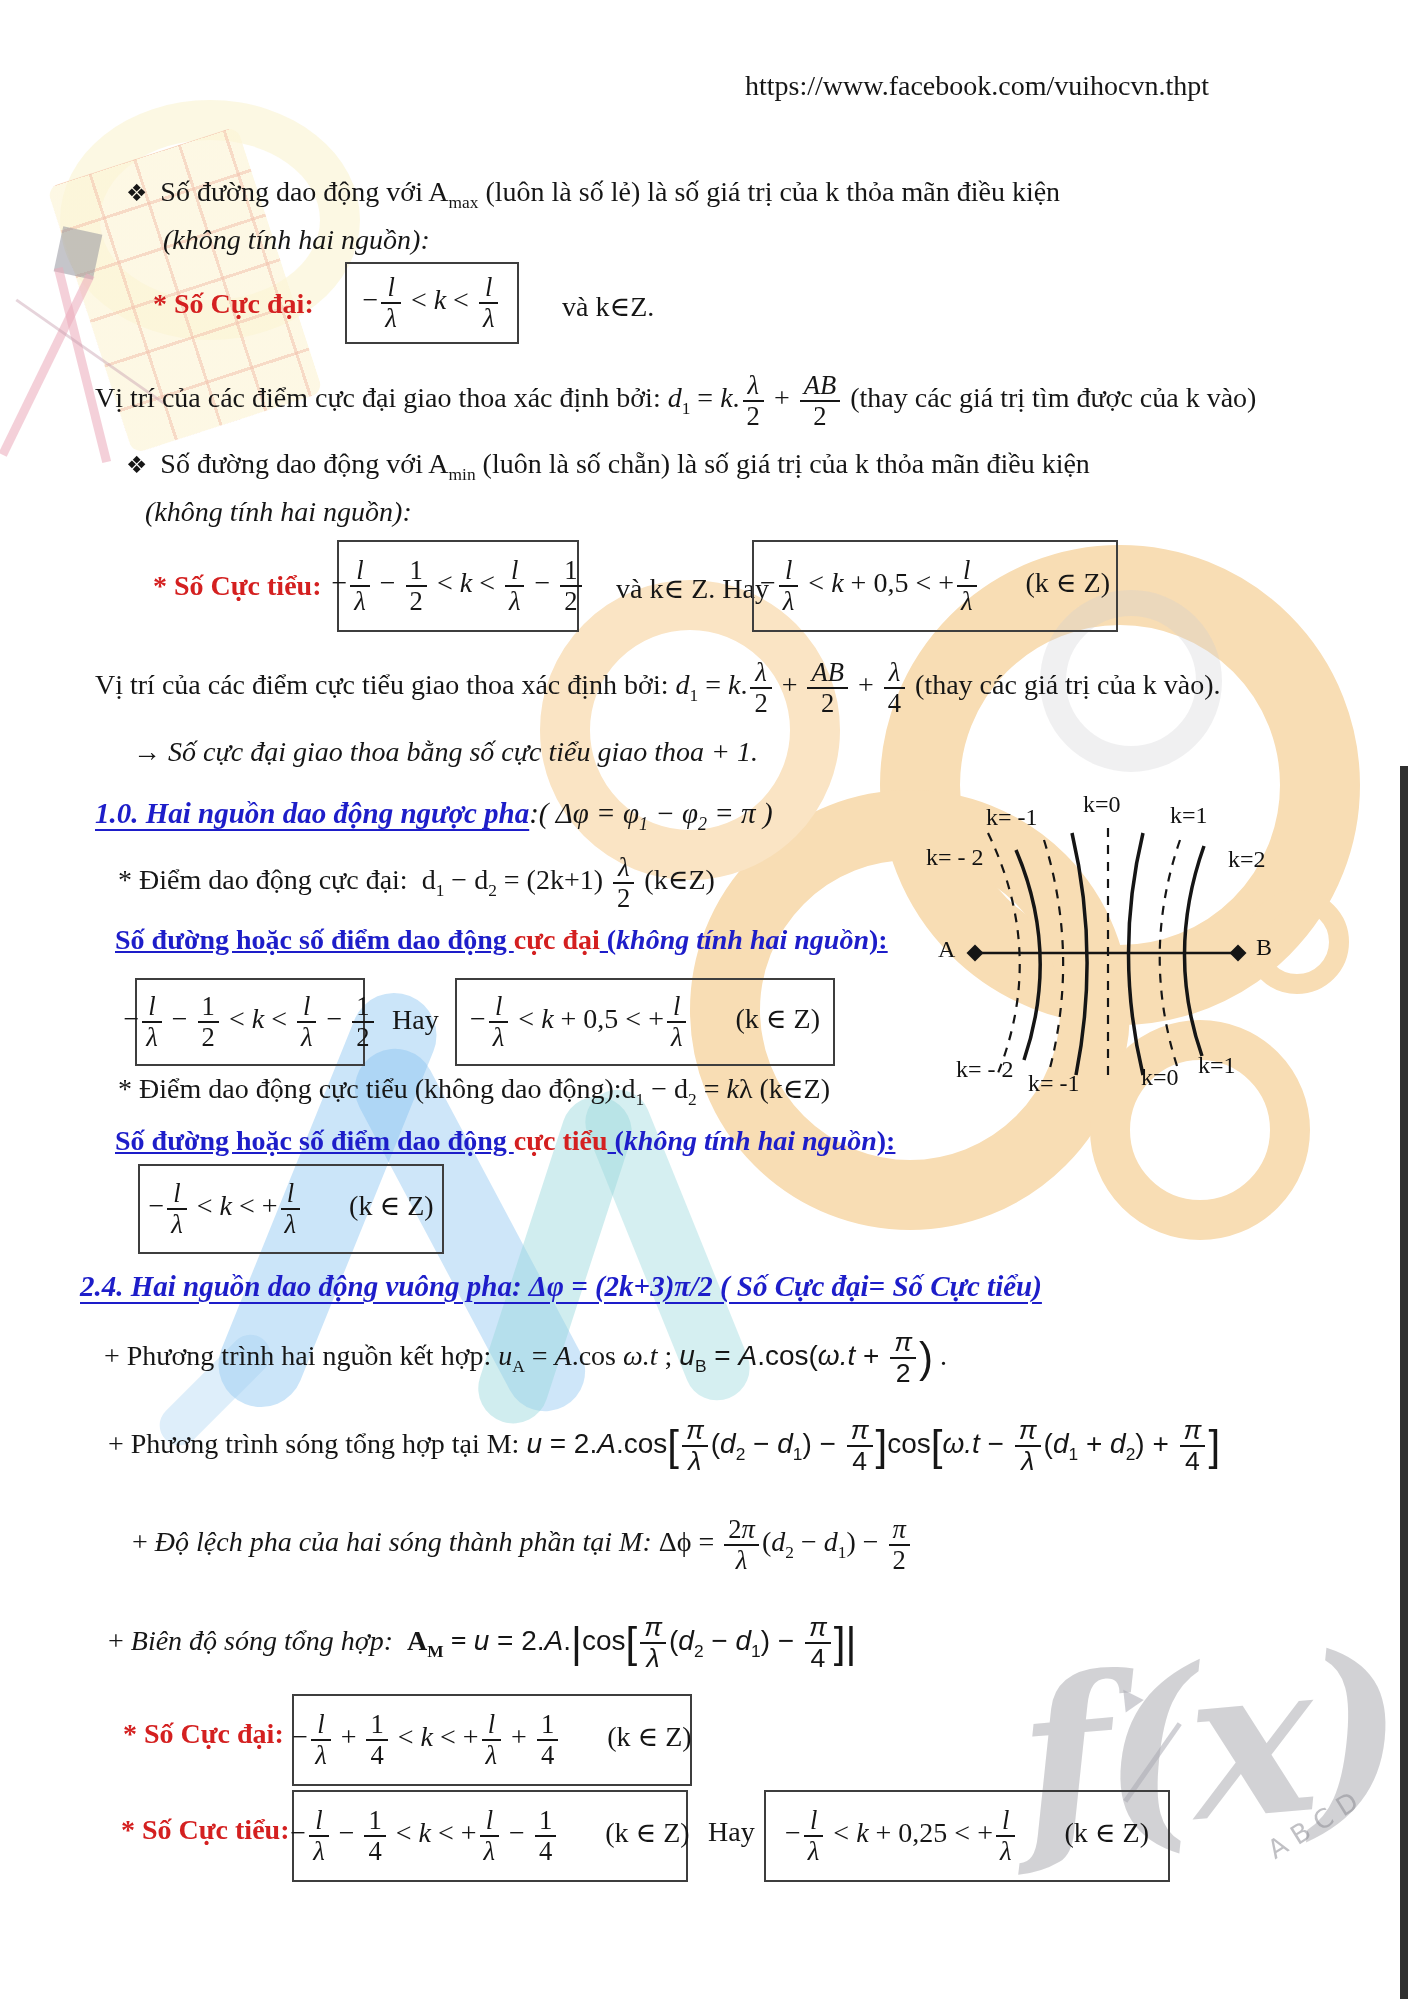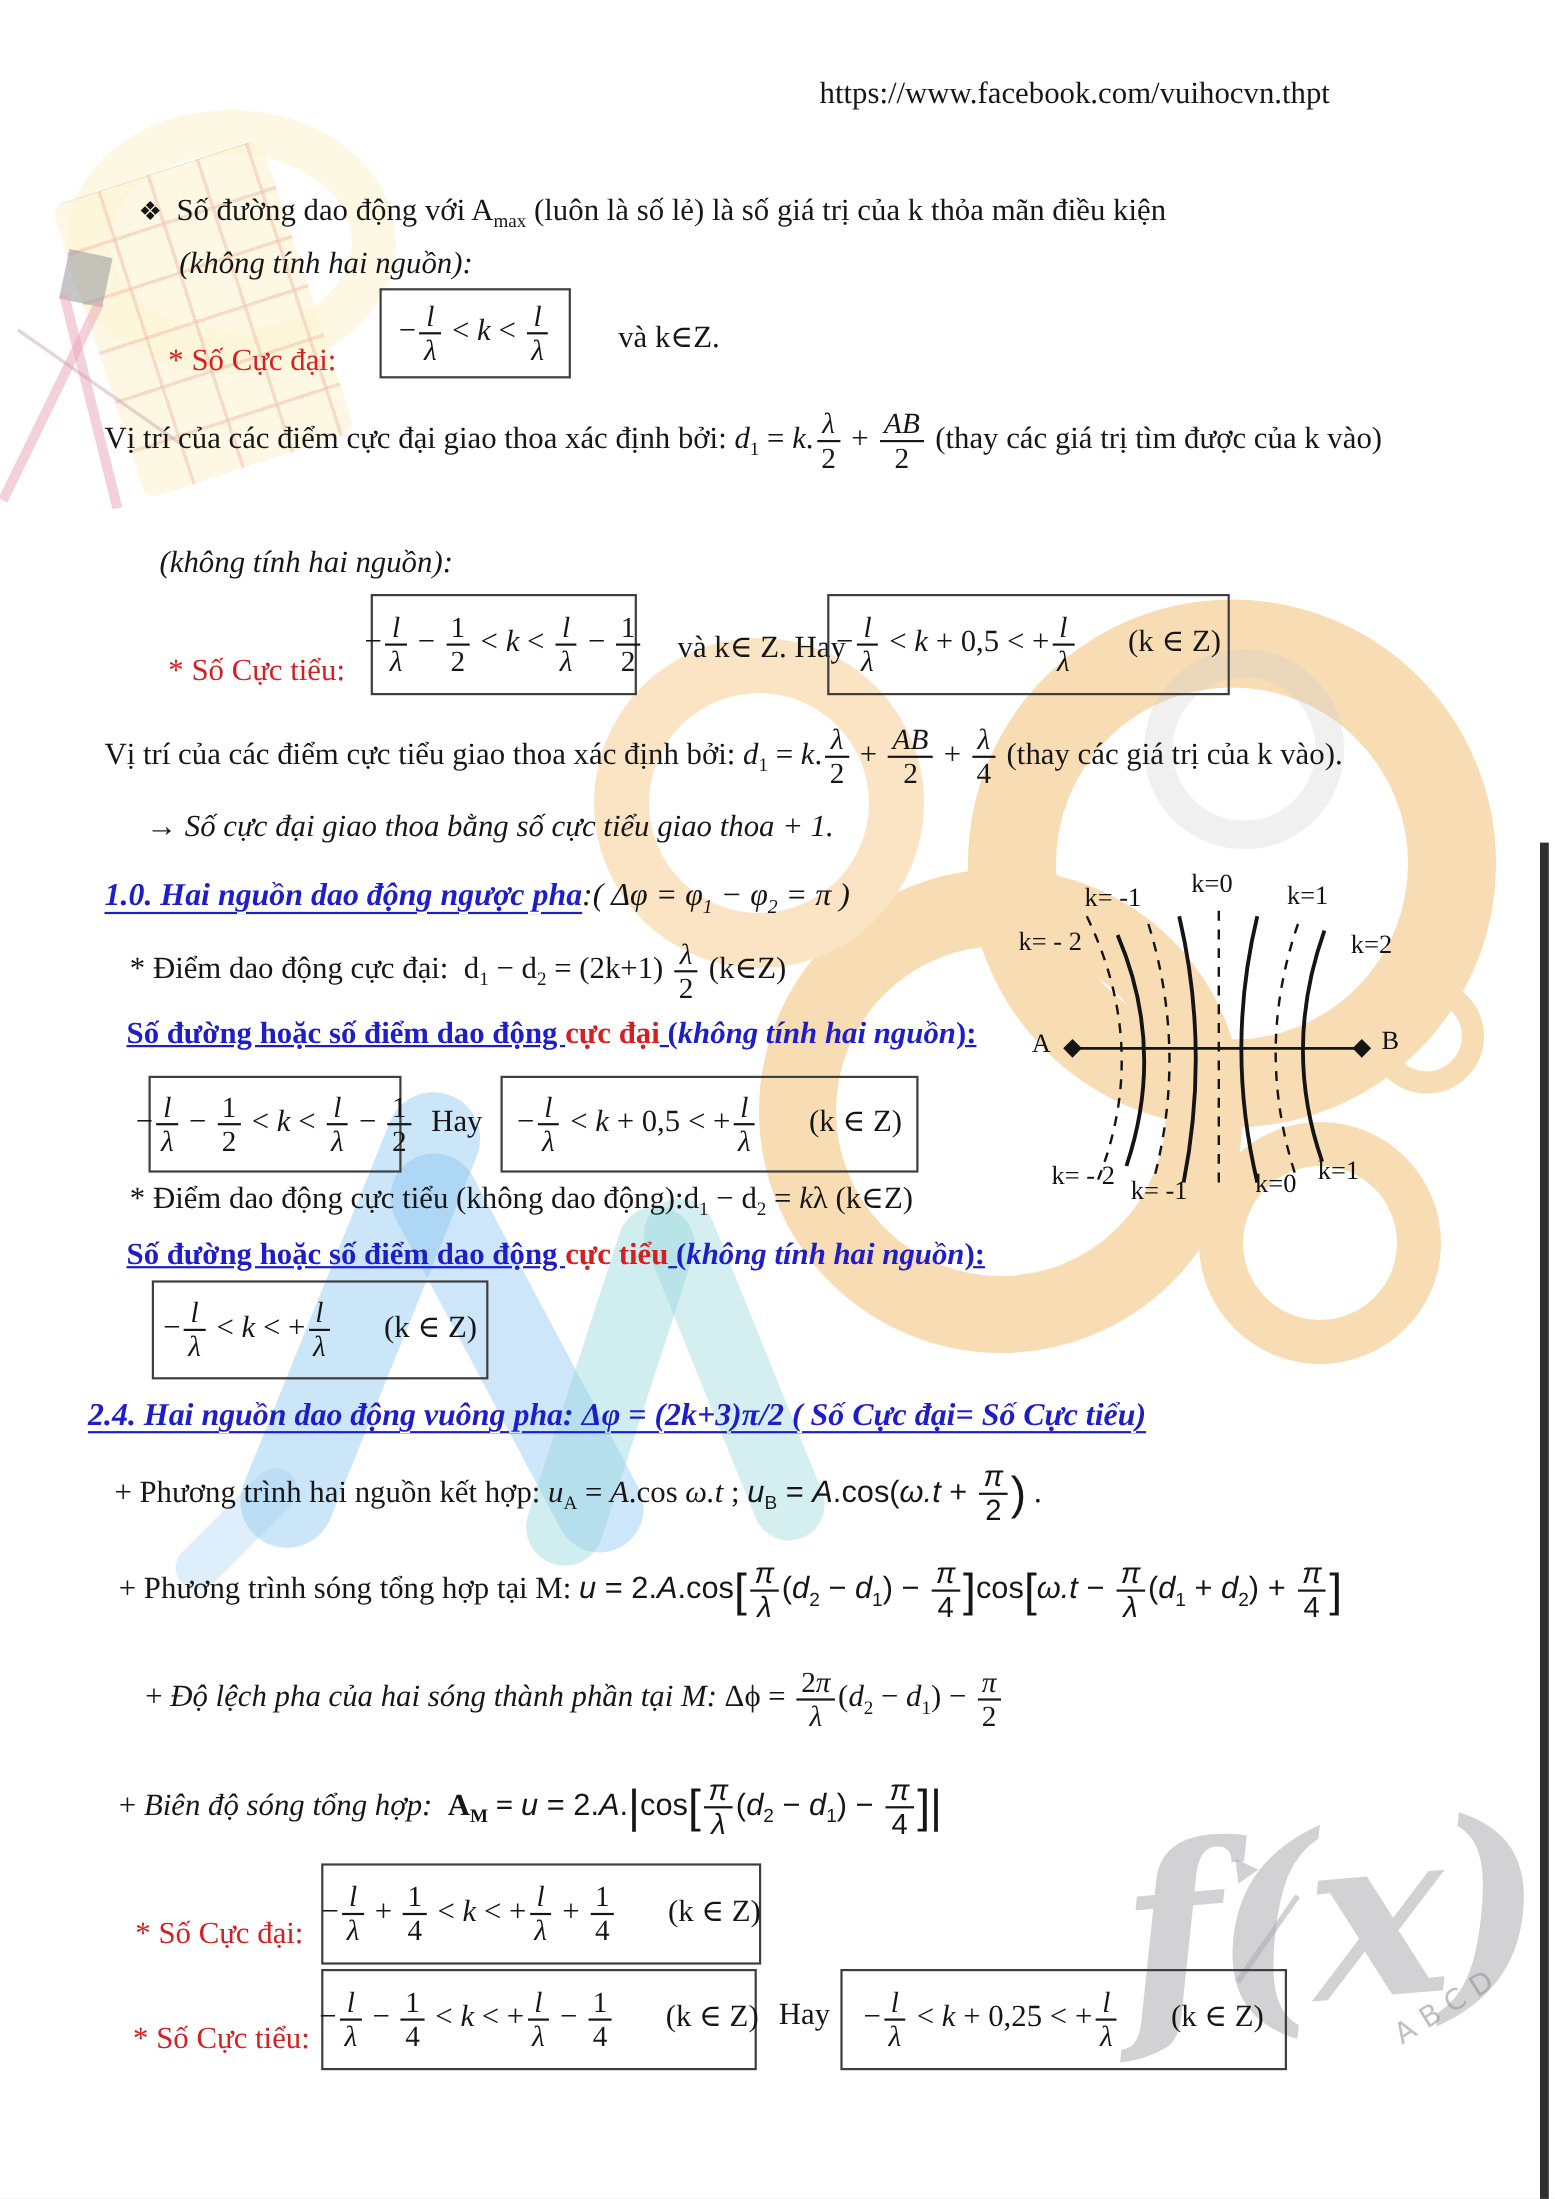--- a/index.html
+++ b/index.html
@@ -5,21 +5,21 @@
   :root{ --blue:#1d1dc9; --red:#d42020; }
   html,body{margin:0;padding:0;background:#9a9a9a;}
   .page{position:relative;width:1414px;height:1999px;background:#ffffff;overflow:hidden;
         font-family:"Liberation Serif","DejaVu Serif",serif;color:#161616;}
   
   .t{position:absolute;display:flex;align-items:center;white-space:nowrap;
      font-size:28px;color:#161616;z-index:2;}
   .t>span{white-space:nowrap;}
   .bx{border:2px solid #3e3e3e;justify-content:center;padding:0 12px;background:transparent;}
   .hd{font-size:29px;font-weight:bold;font-style:italic;color:var(--blue);}
-  .rl{color:var(--red);font-weight:normal;margin-top:24px;}
+  .rl{color:var(--red);font-weight:bold;}
   .bu{text-decoration:underline;text-underline-offset:6px;text-decoration-thickness:2px;}
   .mm{color:#141414;font-weight:normal;}
   .bb{color:var(--blue);font-weight:bold;text-decoration:underline;}
   .bbi{color:var(--blue);font-weight:bold;font-style:italic;}
   .rb{color:var(--red);font-weight:bold;}
   .ms{font-family:"Liberation Sans","DejaVu Sans",sans-serif;}
   .lb{font-size:1.5em;font-weight:400;vertical-align:middle;line-height:1;}
   .sp{margin-left:46px;}
   .dj{font-family:"DejaVu Sans",sans-serif;font-size:0.85em;margin-right:6px;}
   sub{font-size:0.62em;}
@@ -90,20 +90,23 @@
     <span>−<span class="f"><b><i>l</i></b><s><i>λ</i></s></span> &lt; <i>k</i> &lt; <span class="f"><b><i>l</i></b><s><i>λ</i></s></span></span>
   </div>
   <div class="t" style="left:562px;top:286px;height:40px;">
     <span>và k∈Z.</span>
   </div>
 
   <div class="t" style="left:95px;top:358px;height:86px;">
     <span>Vị trí của các điểm cực đại giao thoa xác định bởi: <i>d</i><sub>1</sub> = <i>k</i>.<span class="f"><b><i>λ</i></b><s>2</s></span> + <span class="f"><b><i>AB</i></b><s>2</s></span> (thay các giá trị tìm được của k vào)</span>
   </div>
 
+  <div class="t" style="left:126px;top:446px;height:40px;">
+    <span><span class="dj">❖</span> Số đường dao động với A<sub>min</sub> (luôn là số chẵn) là số giá trị của k thỏa mãn điều kiện</span>
+  </div>
 
   <div class="t" style="left:145px;top:492px;height:40px;font-style:italic;">
     <span>(không tính hai nguồn):</span>
   </div>
 
   <div class="t rl" style="left:153px;top:566px;height:40px;">
     <span>* Số Cực tiểu:</span>
   </div>
   <div class="t bx" style="left:337px;top:540px;width:214px;height:88px;">
     <span>−<span class="f"><b><i>l</i></b><s><i>λ</i></s></span> − <span class="f"><b>1</b><s>2</s></span> &lt; <i>k</i> &lt; <span class="f"><b><i>l</i></b><s><i>λ</i></s></span> − <span class="f"><b>1</b><s>2</s></span></span>

